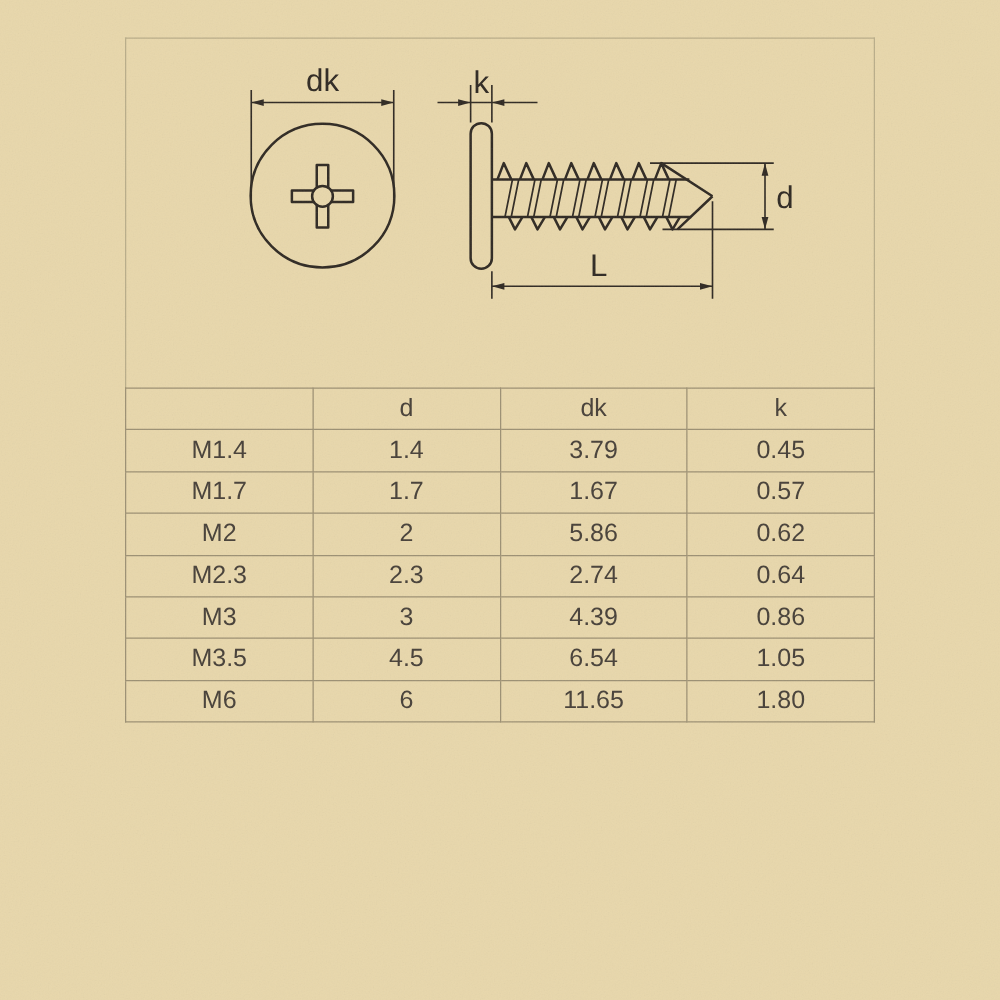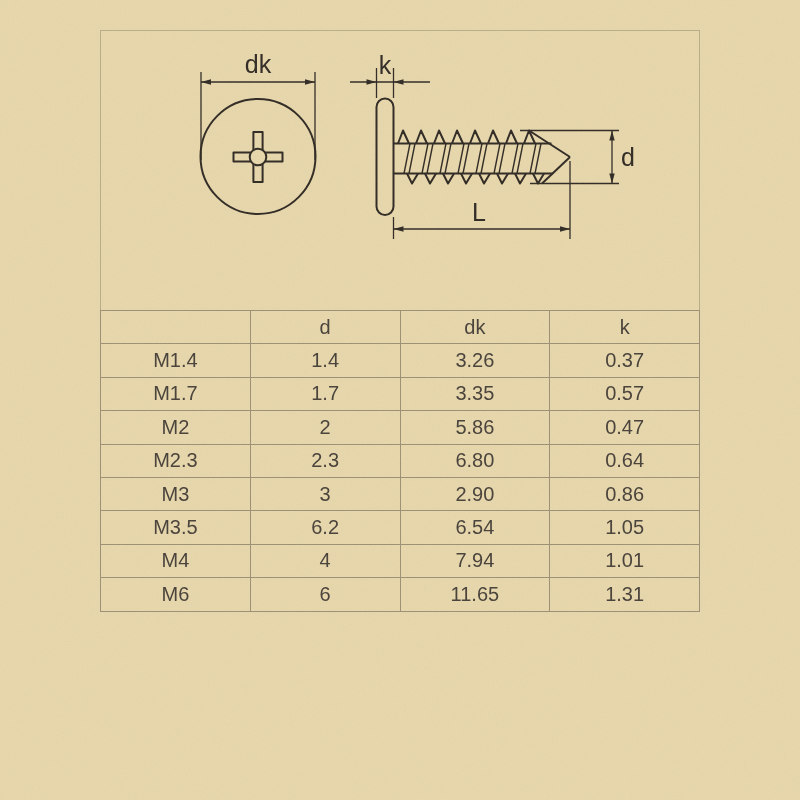--- a/index.html
+++ b/index.html
@@ -183,64 +183,58 @@
         <th></th>
         <th>d</th>
         <th>dk</th>
         <th>k</th>
       </tr>
     </thead>
     <tbody>
       <tr>
         <td>M1.4</td>
         <td>1.4</td>
-        <td>3.26</td>
-        <td>0.37</td>
+        <td>3.79</td>
+        <td>0.45</td>
       </tr>
       <tr>
         <td>M1.7</td>
         <td>1.7</td>
-        <td>3.35</td>
+        <td>1.67</td>
         <td>0.57</td>
       </tr>
       <tr>
         <td>M2</td>
         <td>2</td>
         <td>5.86</td>
-        <td>0.47</td>
+        <td>0.62</td>
       </tr>
       <tr>
         <td>M2.3</td>
         <td>2.3</td>
-        <td>6.80</td>
+        <td>2.74</td>
         <td>0.64</td>
       </tr>
       <tr>
         <td>M3</td>
         <td>3</td>
-        <td>2.90</td>
+        <td>4.39</td>
         <td>0.86</td>
       </tr>
       <tr>
         <td>M3.5</td>
-        <td>6.2</td>
+        <td>4.5</td>
         <td>6.54</td>
         <td>1.05</td>
-      </tr>
-      <tr>
-        <td>M4</td>
-        <td>4</td>
-        <td>7.94</td>
-        <td>1.01</td>
       </tr>
       <tr>
         <td>M6</td>
         <td>6</td>
         <td>11.65</td>
-        <td>1.31</td>
+        <td>1.80</td>
       </tr>
     </tbody>
   </table>
 
   <svg class="noise" width="800" height="800">
     <filter id="paperNoise">
       <feTurbulence type="fractalNoise" baseFrequency="0.9" numOctaves="2" seed="7" stitchTiles="stitch"></feTurbulence>
       <feColorMatrix type="saturate" values="0"></feColorMatrix>
     </filter>
     <rect width="800" height="800" filter="url(#paperNoise)" opacity="0.08"></rect>

